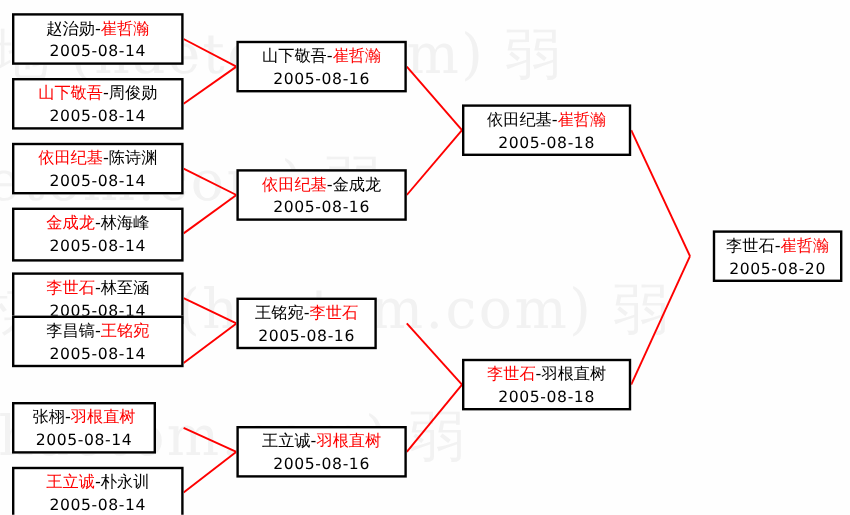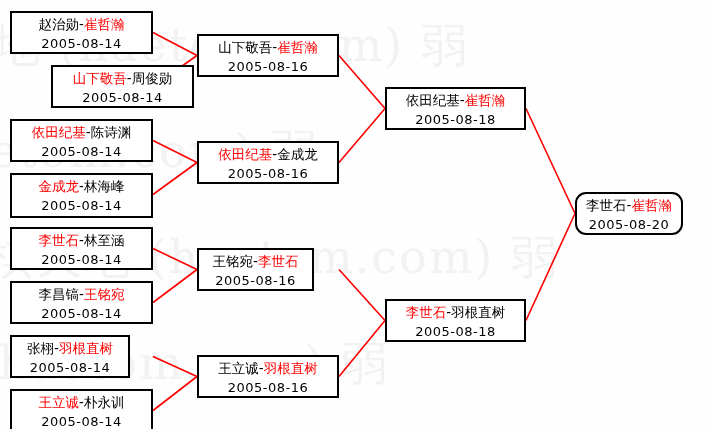--- a/index.html
+++ b/index.html
@@ -119,37 +119,37 @@
         <line x1="526" y1="108.5" x2="575" y2="213.5"></line>
         <line x1="526" y1="320.5" x2="575" y2="213.5"></line>
       </g>
   </svg>
 
   <div id="boxes-layer">
       <div class="match-box" style="left: 10px; top: 11px; width: 143px; height: 43px;">
         <div class="match-players"><span class="p-lose">赵治勋</span><span class="p-sep">-</span><span class="p-win">崔哲瀚</span></div>
         <div class="match-date">2005-08-14</div>
       </div>
-      <div class="match-box" style="left: 10px; top: 65px; width: 143px; height: 43px; margin-left: 41px;">
+      <div class="match-box" style="left: 10px; top: 65px; width: 143px; height: 43px;">
         <div class="match-players"><span class="p-win">山下敬吾</span><span class="p-sep">-</span><span class="p-lose">周俊勋</span></div>
         <div class="match-date">2005-08-14</div>
       </div>
       <div class="match-box" style="left: 10px; top: 119px; width: 143px; height: 43px;">
         <div class="match-players"><span class="p-win">依田纪基</span><span class="p-sep">-</span><span class="p-lose">陈诗渊</span></div>
         <div class="match-date">2005-08-14</div>
       </div>
       <div class="match-box" style="left: 10px; top: 173px; width: 143px; height: 45px;">
         <div class="match-players"><span class="p-win">金成龙</span><span class="p-sep">-</span><span class="p-lose">林海峰</span></div>
         <div class="match-date">2005-08-14</div>
       </div>
       <div class="match-box" style="left: 10px; top: 227px; width: 143px; height: 43px;">
         <div class="match-players"><span class="p-win">李世石</span><span class="p-sep">-</span><span class="p-lose">林至涵</span></div>
         <div class="match-date">2005-08-14</div>
       </div>
-      <div class="match-box" style="left: 10px; top: 281px; width: 143px; height: 43px;">
+      <div class="match-box" style="left: 10px; top: 263px; width: 143px; height: 43px;">
         <div class="match-players"><span class="p-lose">李昌镐</span><span class="p-sep">-</span><span class="p-win">王铭宛</span></div>
         <div class="match-date">2005-08-14</div>
       </div>
       <div class="match-box" style="left: 10px; top: 335px; width: 120px; height: 43px;">
         <div class="match-players"><span class="p-lose">张栩</span><span class="p-sep">-</span><span class="p-win">羽根直树</span></div>
         <div class="match-date">2005-08-14</div>
       </div>
       <div class="match-box" style="left: 10px; top: 389px; width: 143px; height: 43px;">
         <div class="match-players"><span class="p-win">王立诚</span><span class="p-sep">-</span><span class="p-lose">朴永训</span></div>
         <div class="match-date">2005-08-14</div>
@@ -171,19 +171,19 @@
         <div class="match-date">2005-08-16</div>
       </div>
       <div class="match-box" style="left: 385px; top: 87px; width: 141px; height: 43px;">
         <div class="match-players"><span class="p-lose">依田纪基</span><span class="p-sep">-</span><span class="p-win">崔哲瀚</span></div>
         <div class="match-date">2005-08-18</div>
       </div>
       <div class="match-box" style="left: 385px; top: 299px; width: 141px; height: 43px;">
         <div class="match-players"><span class="p-win">李世石</span><span class="p-sep">-</span><span class="p-lose">羽根直树</span></div>
         <div class="match-date">2005-08-18</div>
       </div>
-      <div class="match-box" style="left: 575px; top: 192px; width: 108px; height: 43px; border-radius: 11px;">
+      <div class="match-box" style="left: 594px; top: 192px; width: 108px; height: 43px;">
         <div class="match-players"><span class="p-lose">李世石</span><span class="p-sep">-</span><span class="p-win">崔哲瀚</span></div>
         <div class="match-date">2005-08-20</div>
       </div>
     </div>
 
 </div>
 
 </body></html>

